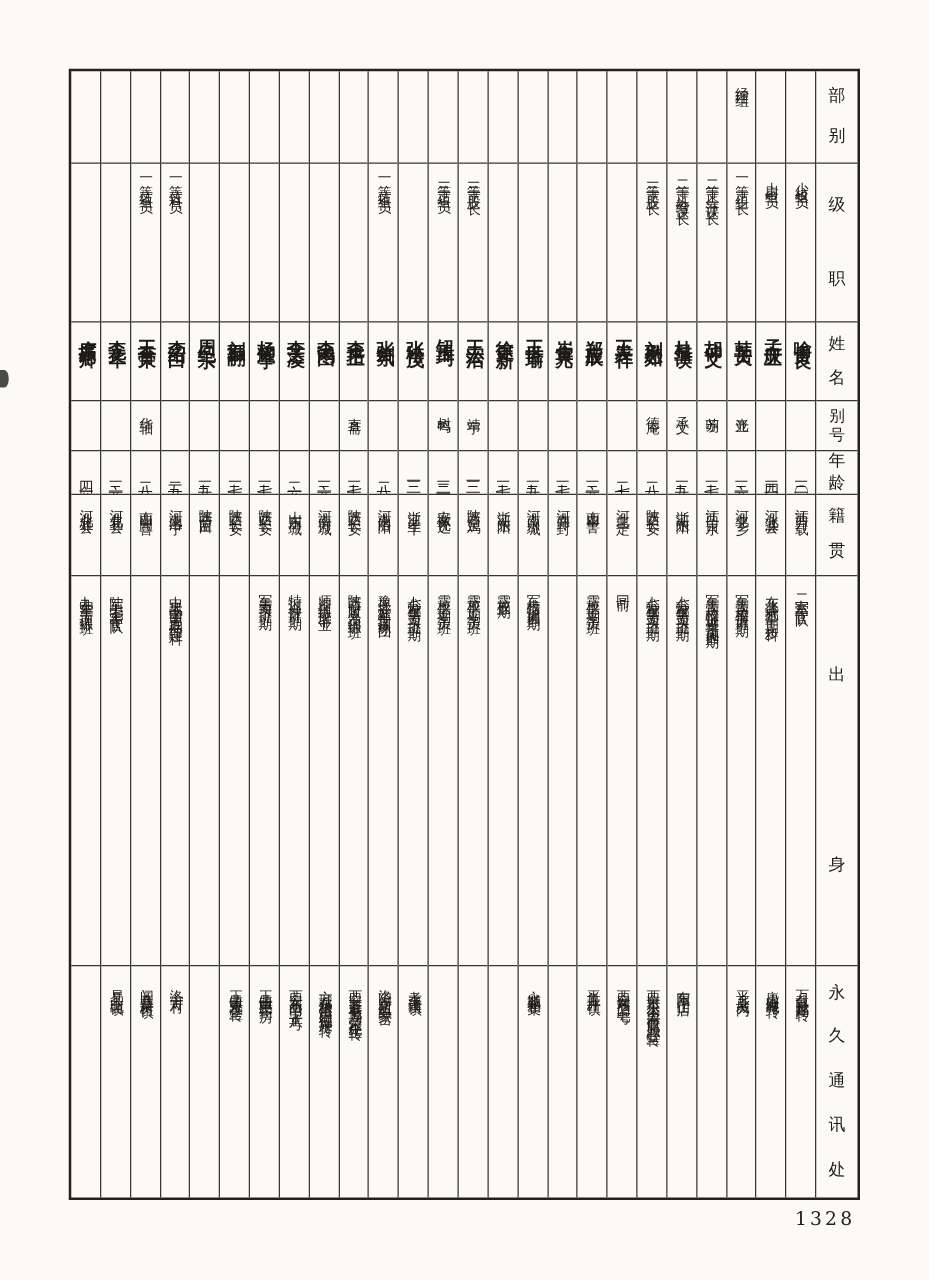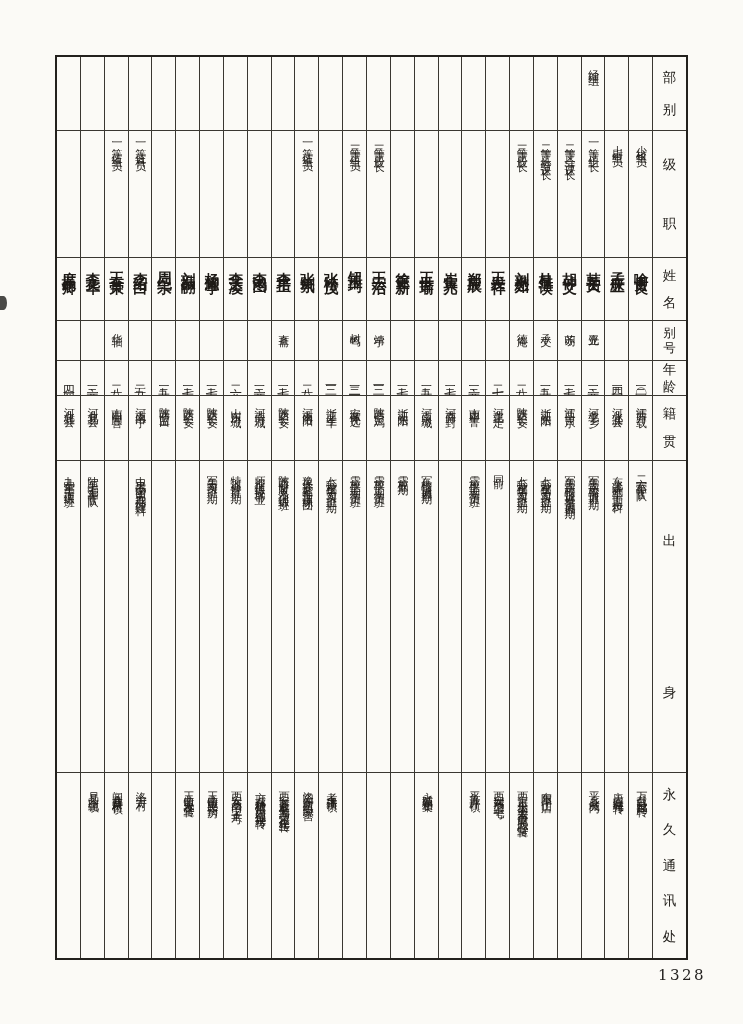--- a/index.html
+++ b/index.html
@@ -63,24 +63,24 @@
 
   .header-col .cell{
     display:flex;flex-direction:column;justify-content:space-around;align-items:center;
     padding:4px 0;font-size:13.5px;
   }
   .header-col .cell span{display:block;line-height:1;}
   .header-col .cell-age{justify-content:center;gap:4px;}
   .header-col .cell-alias{justify-content:center;gap:3px;font-size:12.5px;}
 
   .page-number{
-    position:absolute;left:652px;top:966px;width:60px;
+    position:absolute;left:636px;top:966px;width:60px;
     font-family:"DejaVu Serif",serif;
     font-size:15px;letter-spacing:2.5px;color:#242220;
-    text-align:center;
+    text-align:left;
   }
 </style>
 </head>
 <body>
 
 <div class="page">
   <div class="smudge"></div>
   <div class="roster">
       <div class="col person-col">
         <div class="cell cell-unit"></div>

